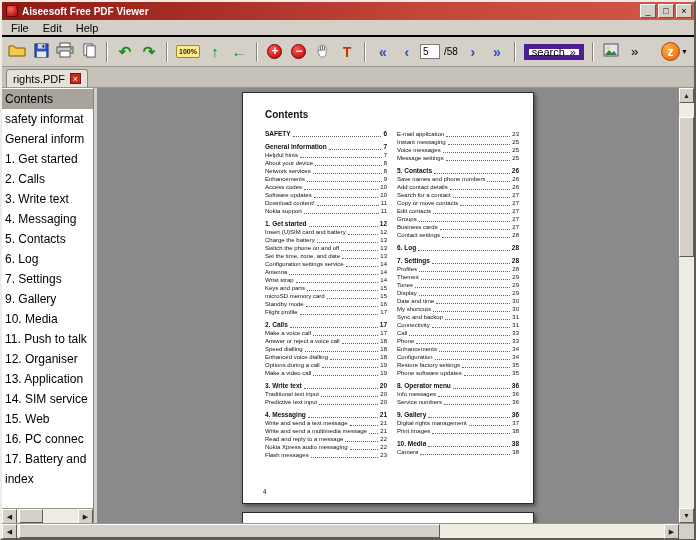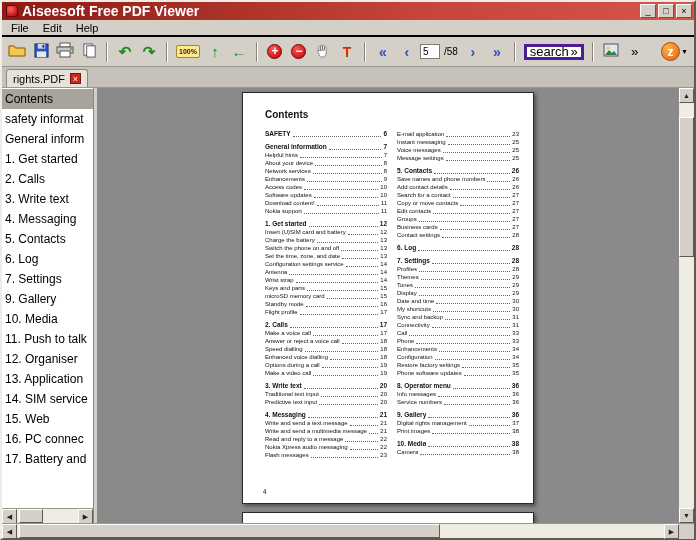--- a/index.html
+++ b/index.html
@@ -5,21 +5,21 @@
   * { box-sizing: border-box; margin: 0; padding: 0; }
   body { font-family: "Liberation Sans", sans-serif; background:#808080; }
   .window{ width:696px; height:540px; display:flex; flex-direction:column;
     background:#d4d0c8; border:2px solid; border-color:#f0ece4 #5f5a52 #5f5a52 #f0ece4; }
 
   
   .titlebar{ height:18px; display:flex; align-items:center; padding:0 2px;
     background:linear-gradient(90deg,#8e1b15,#c4453a 60%,#d4564a); color:#fff; }
   .appicon{ width:12px; height:12px; border-radius:2px; margin:0 4px 0 2px;
     background:radial-gradient(circle at 35% 30%,#f66,#a00); border:1px solid #600; flex:none;}
-  .title{ font-size:14px; font-weight:bold; flex:1; white-space:nowrap; overflow:hidden;}
+  .title{ font-size:10px; font-weight:bold; flex:1; white-space:nowrap; overflow:hidden;}
   .winbtns{ display:flex; gap:2px; }
   .wbtn{ width:16px; height:14px; font-size:9px; line-height:10px; text-align:center;
     background:#d4d0c8; border:1px solid; border-color:#fff #5f5a52 #5f5a52 #fff;
     font-family:"Liberation Sans",sans-serif; color:#000; padding:0; }
 
   
   .menubar{ height:17px; display:flex; align-items:center; padding-left:2px;
     border-bottom:2px solid #000000; font-size:11px; }
   .menuitem{ padding:2px 7px; }
 
@@ -35,21 +35,21 @@
   .zoomlabel{ background:#ffe98a; border:1px solid #9a8a30; border-radius:2px;
     font-size:7px; font-weight:bold; padding:2px 2px; color:#222; }
   .zcirc{ width:15px; height:15px; border-radius:50%; color:#fff; font-weight:bold;
     font-size:12px; line-height:13px; text-align:center;
     background:radial-gradient(circle at 35% 30%,#f55,#b00); border:1px solid #700; }
   .ttool{ color:#cc3300; font-weight:bold; font-size:14px; }
   .pageinput{ width:20px; height:15px; font-size:10px; padding:0 2px;
     border:1px solid #7f7b73; background:#fff; font-family:"Liberation Sans",sans-serif; }
   .pagetotal{ font-size:10px; margin:17px 2px; }
   .searchbox{ width:60px; height:16px; display:flex; align-items:center; justify-content:space-between;
-    background:#fff; border:3px solid #4c1d95; padding:0 3px; font-size:13px; margin:0 2px; }
+    background:#fff; border:5px solid #4c1d95; padding:0 3px; font-size:11px; margin:0 2px; }
   .flexspace{ flex:1; }
   .logo{ width:19px; height:19px; border-radius:50%; display:flex; align-items:center; justify-content:center;
     background:radial-gradient(circle at 35% 30%,#ffb347,#e2600e); color:#fff; font-weight:bold;
     font-size:12px; border:1px solid #a34a08; }
   .logodrop{ font-size:7px; margin-left:1px; }
 
   
   .tabbar{ height:21px; background:#c6c2ba; display:flex; align-items:flex-end; padding-left:4px;
     border-bottom:1px solid #9a968e; }
   .tab{ height:18px; display:flex; align-items:center; gap:5px; padding:0 6px;
@@ -250,20 +250,21 @@
           <div class="side-item">7. Settings</div>
           <div class="side-item">9. Gallery</div>
           <div class="side-item">10. Media</div>
           <div class="side-item">11. Push to talk</div>
           <div class="side-item">12. Organiser</div>
           <div class="side-item">13. Application</div>
           <div class="side-item">14. SIM service</div>
           <div class="side-item">15. Web</div>
           <div class="side-item">16. PC connec</div>
           <div class="side-item">17. Battery and</div>
+          <div class="side-item">index</div>
         </div>
       <div class="mini-hscroll">
         <span class="sbtn">◀</span>
         <span class="strack">
             <span class="sthumb"></span>
           </span>
         <span class="sbtn">▶</span>
       </div>
     </div>
     <div class="splitter"></div>

